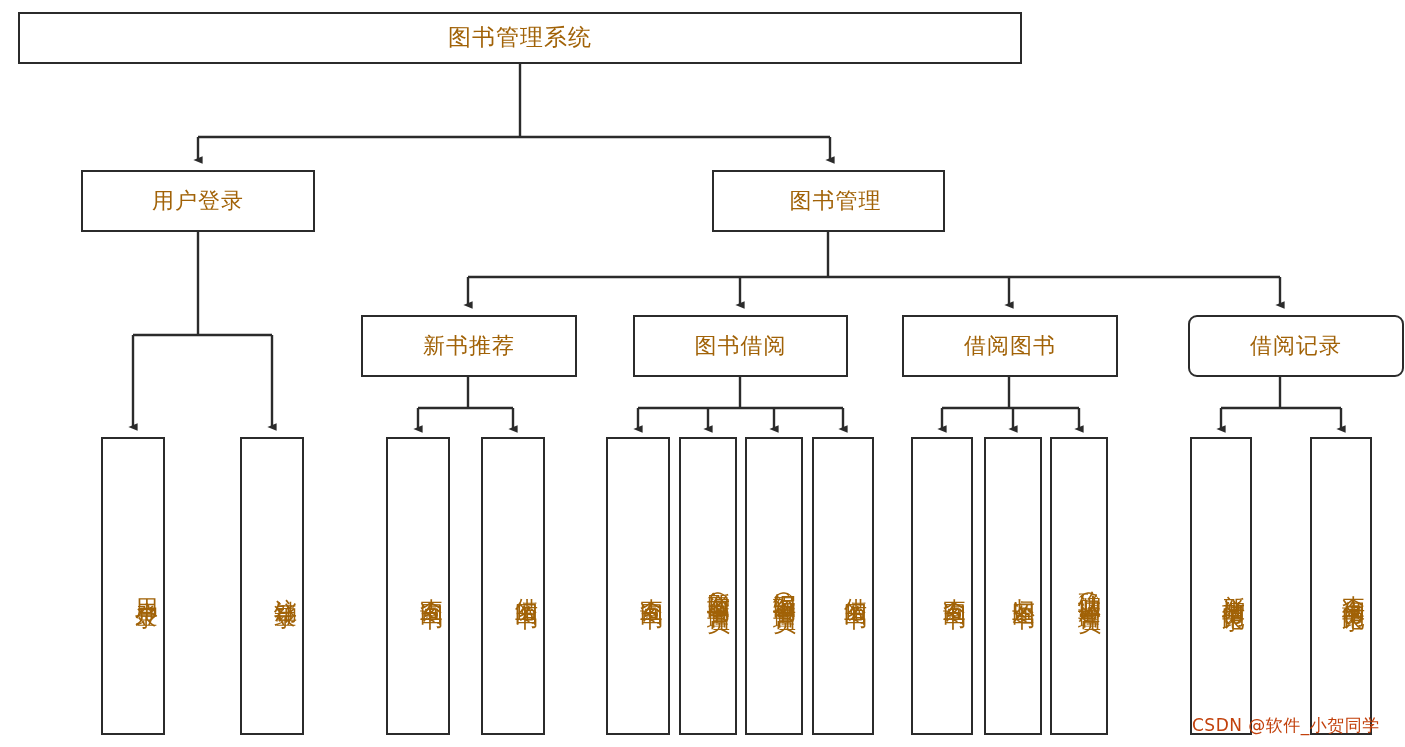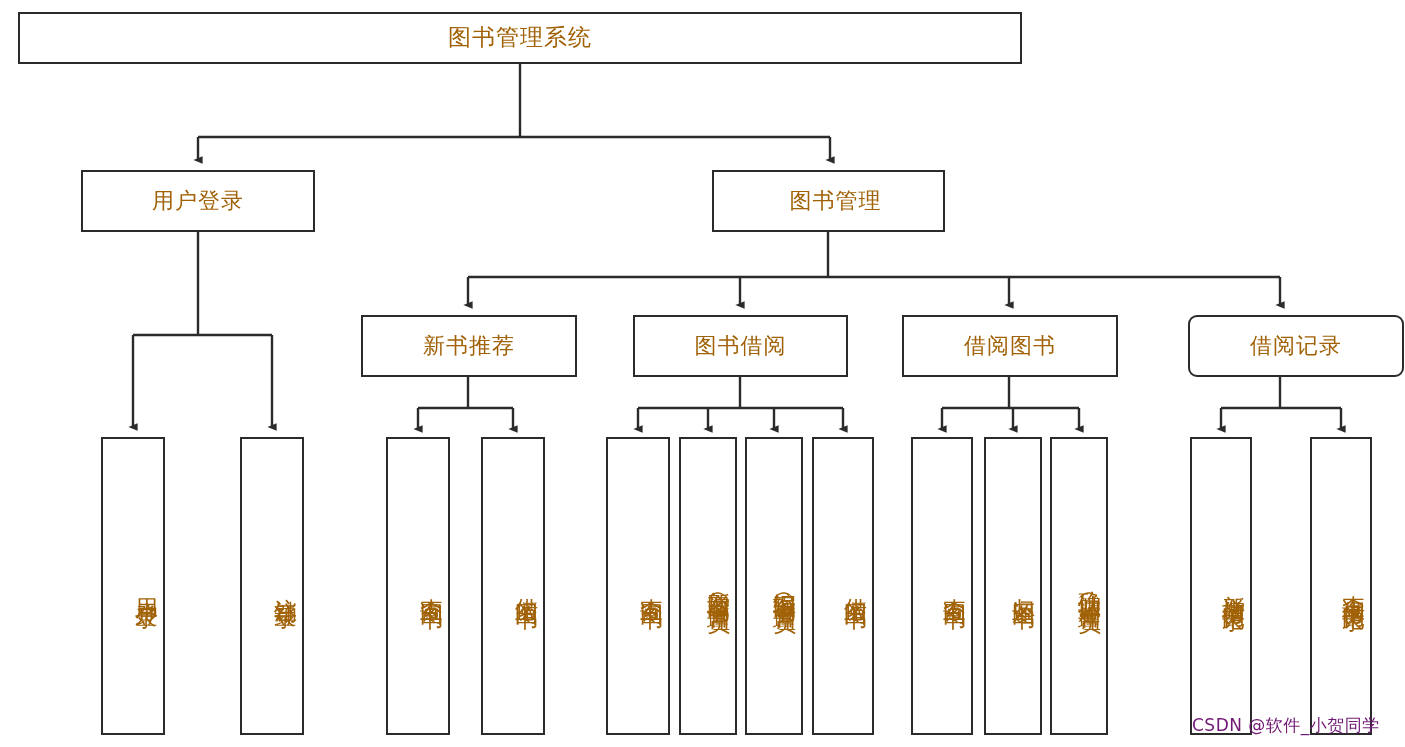--- a/index.html
+++ b/index.html
@@ -54,21 +54,21 @@
   }
   .node.v .vtext {
     writing-mode: vertical-rl;
     text-orientation: upright;
     display: block;
     white-space: nowrap;
   }
   .watermark {
     position: absolute;
     font-size: 17px;
-    color: #701a75;
+    color: #c2410c;
     white-space: nowrap;
     letter-spacing: 0.5px;
   }
 </style>
 </head>
 <body>
 
 <div id="canvas">
 
   <svg id="wires" viewBox="0 0 1405 747">

